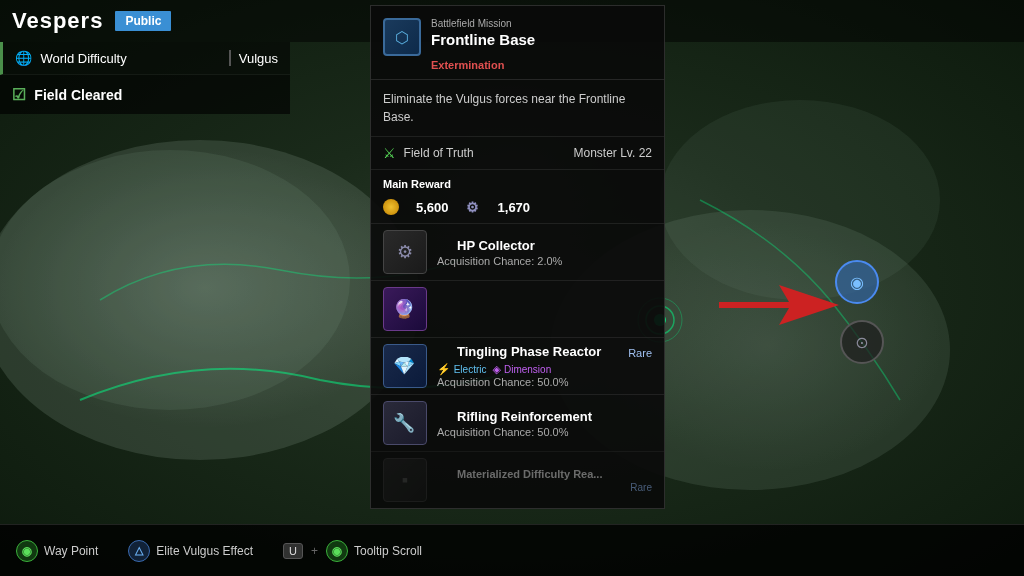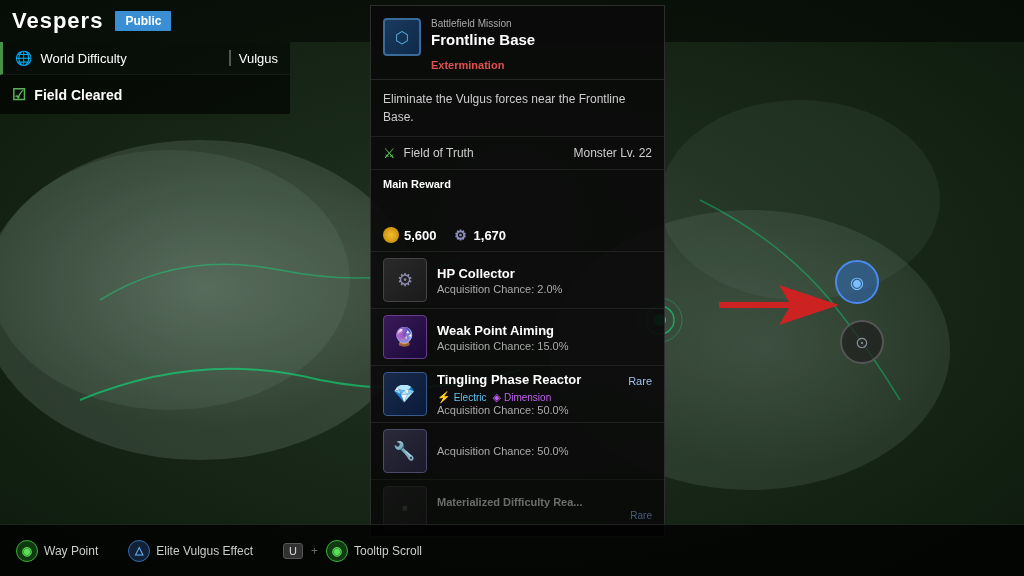--- a/index.html
+++ b/index.html
@@ -239,25 +239,24 @@
     .rewards-currency {
       display: flex;
       align-items: center;
       padding: 4px 12px 8px;
       gap: 16px;
     }
 
     .currency-item {
       display: flex;
       align-items: center;
-      gap: 5px;
+      gap: 17px;
       font-size: 13px;
       font-weight: bold;
       color: #fff;
-      margin-top: 28px;
     }
 
     .gold-icon {
       width: 16px;
       height: 16px;
       background: radial-gradient(circle, #f0c030, #c08000);
       border-radius: 50%;
       display: inline-block;
     }
 
@@ -312,20 +311,21 @@
 
     .reward-info {
       flex: 1;
     }
 
     .reward-name {
       font-size: 13px;
       font-weight: bold;
       color: #fff;
       margin-bottom: 2px;
+      margin-left: 20px;
     }
 
     .reward-chance {
       font-size: 11px;
       color: #aaa;
     }
 
     .reward-rare {
       font-size: 11px;
       color: #a0c0f0;
@@ -545,24 +545,20 @@
       </div>
       <div class="reward-info">
         <div class="reward-name">HP Collector</div>
         <div class="reward-chance">Acquisition Chance: 2.0%</div>
       </div>
     </div>
 
     <div class="reward-item">
       <div class="reward-thumb purple">
         <span style="color:#b080d0;">🔮</span>
-      </div>
-      <div class="reward-info">
-        <div class="reward-name">Weak Point Aiming</div>
-        <div class="reward-chance">Acquisition Chance: 15.0%</div>
       </div>
     </div>
 
     <div class="reward-item">
       <div class="reward-thumb blue-crystal">
         <span style="color:#80c0e0;">💎</span>
       </div>
       <div class="reward-info">
         <div style="display:flex;align-items:center;justify-content:space-between;">
           <div class="reward-name">Tingling Phase Reactor</div>
@@ -580,20 +576,21 @@
         </div>
         <div class="reward-chance">Acquisition Chance: 50.0%</div>
       </div>
     </div>
 
     <div class="reward-item">
       <div class="reward-thumb dark-blade">
         <span style="color:#7a7a9a;">🔧</span>
       </div>
       <div class="reward-info">
+        <div class="reward-name">Rifling Reinforcement</div>
         <div class="reward-chance">Acquisition Chance: 50.0%</div>
       </div>
     </div>
 
     <div class="reward-item" style="opacity:0.6;">
       <div class="reward-thumb dark" style="opacity:0.5;">
         <span style="color:#666;">▪</span>
       </div>
       <div class="reward-info">
         <div class="reward-name" style="font-size:11px;color:#aaa;">Materialized Difficulty Rea...</div>

